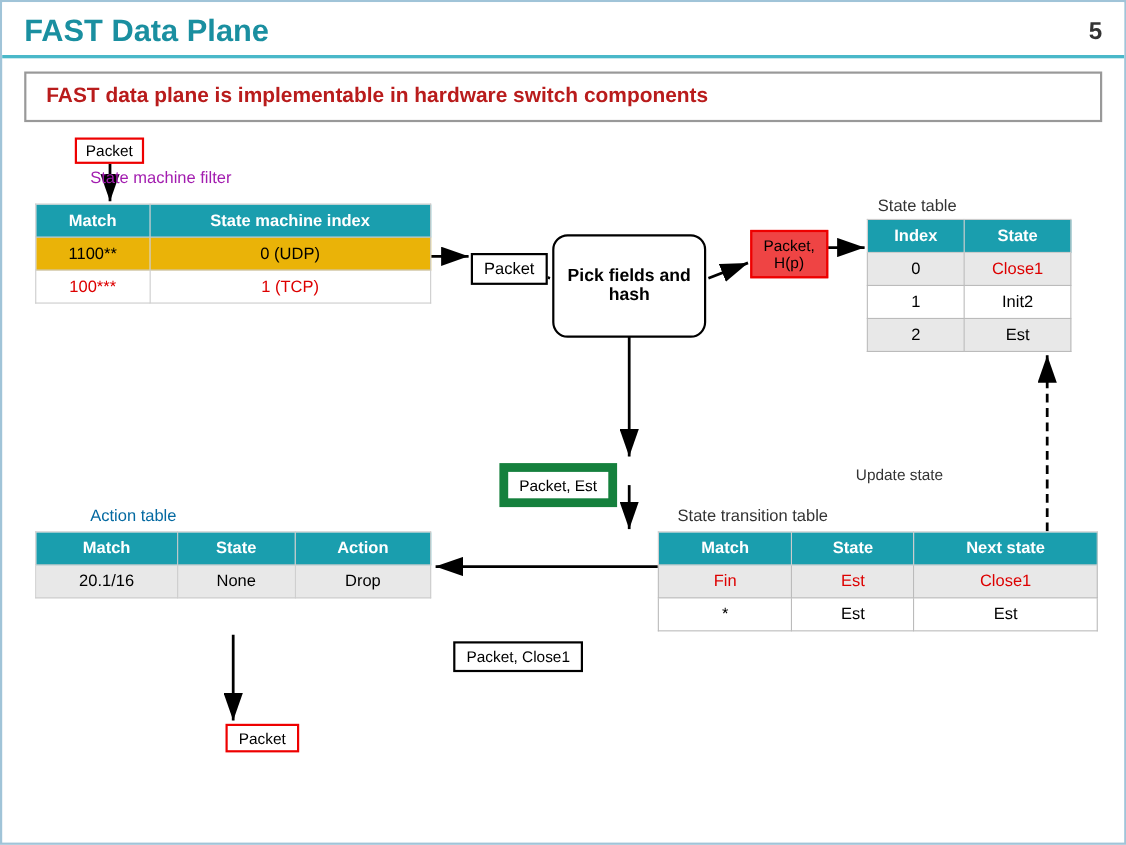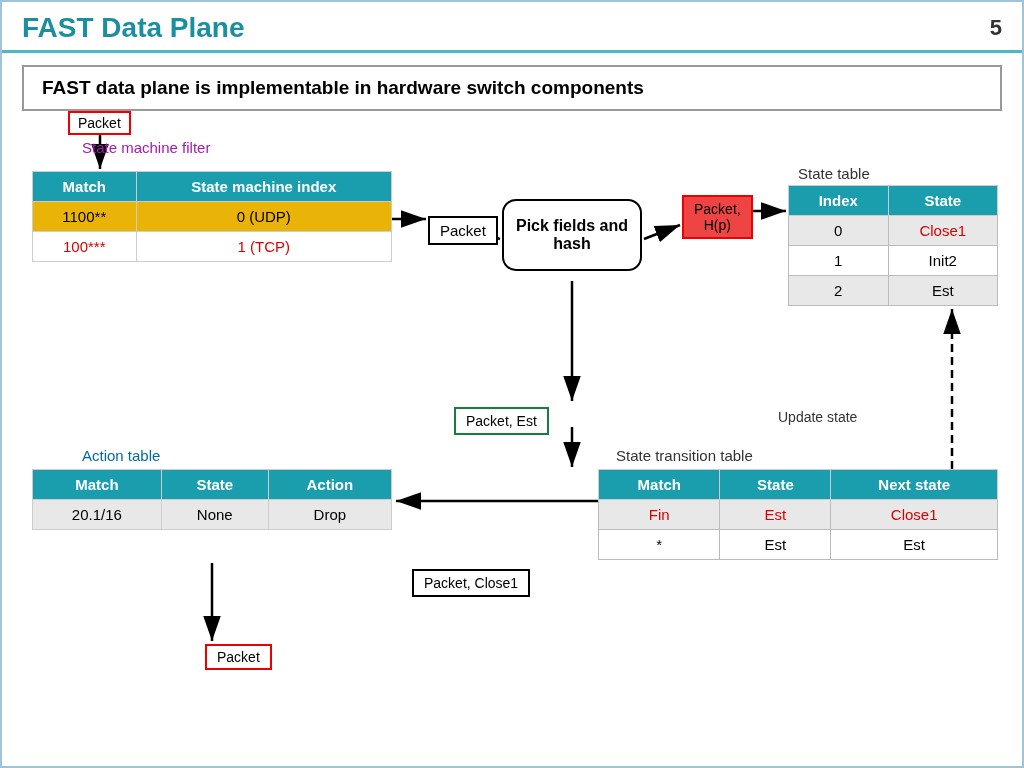--- a/index.html
+++ b/index.html
@@ -45,23 +45,24 @@
     
     .slide-content {
       padding: 12px 20px 0 20px;
       position: relative;
     }
 
     
     .main-heading-box {
       border: 2px solid #999;
       padding: 10px 18px;
+      margin-bottom: 14px;
       font-size: 19px;
       font-weight: bold;
-      color: #000000;
+      color: #b91c1c;
       background: #fff;
     }
 
     
     .diagram {
       position: relative;
       width: 984px;
       height: 590px;
     }
 
@@ -109,21 +110,21 @@
     }
     .smf-table td.red { color: #d00; }
     .smf-table .row2 td { background: #fff; }
 
     
     .pfh-box {
       position: absolute;
       top: 88px;
       left: 480px;
       width: 140px;
-      height: 72px;
+      height: 94px;
       border: 2px solid #000;
       border-radius: 14px;
       background: #fff;
       display: flex;
       align-items: center;
       justify-content: center;
       text-align: center;
       font-size: 16px;
       font-weight: bold;
       color: #000;
@@ -135,21 +136,21 @@
       top: 54px;
       left: 776px;
       font-size: 15px;
       color: #333;
     }
     .state-table {
       position: absolute;
       top: 74px;
       left: 766px;
       border-collapse: collapse;
-      width: 210px;
+      width: 186px;
     }
     .state-table th {
       background: #1a9eae;
       color: #fff;
       font-size: 15px;
       font-weight: bold;
       padding: 6px 18px;
       text-align: center;
       border: 1px solid #ccc;
     }
@@ -218,21 +219,21 @@
       border: 1px solid #ccc;
     }
     .action-table .row2 td { background: #fff; }
     .action-table td.red { color: #d00; }
 
     
     .packet-est {
       position: absolute;
       top: 296px;
       left: 432px;
-      border: 2px solid #15803d;
+      border: 8px solid #15803d;
       padding: 4px 10px;
       background: #fff;
       font-size: 14px;
     }
     .packet-close1 {
       position: absolute;
       top: 458px;
       left: 390px;
       border: 2px solid #000;
       padding: 4px 10px;

